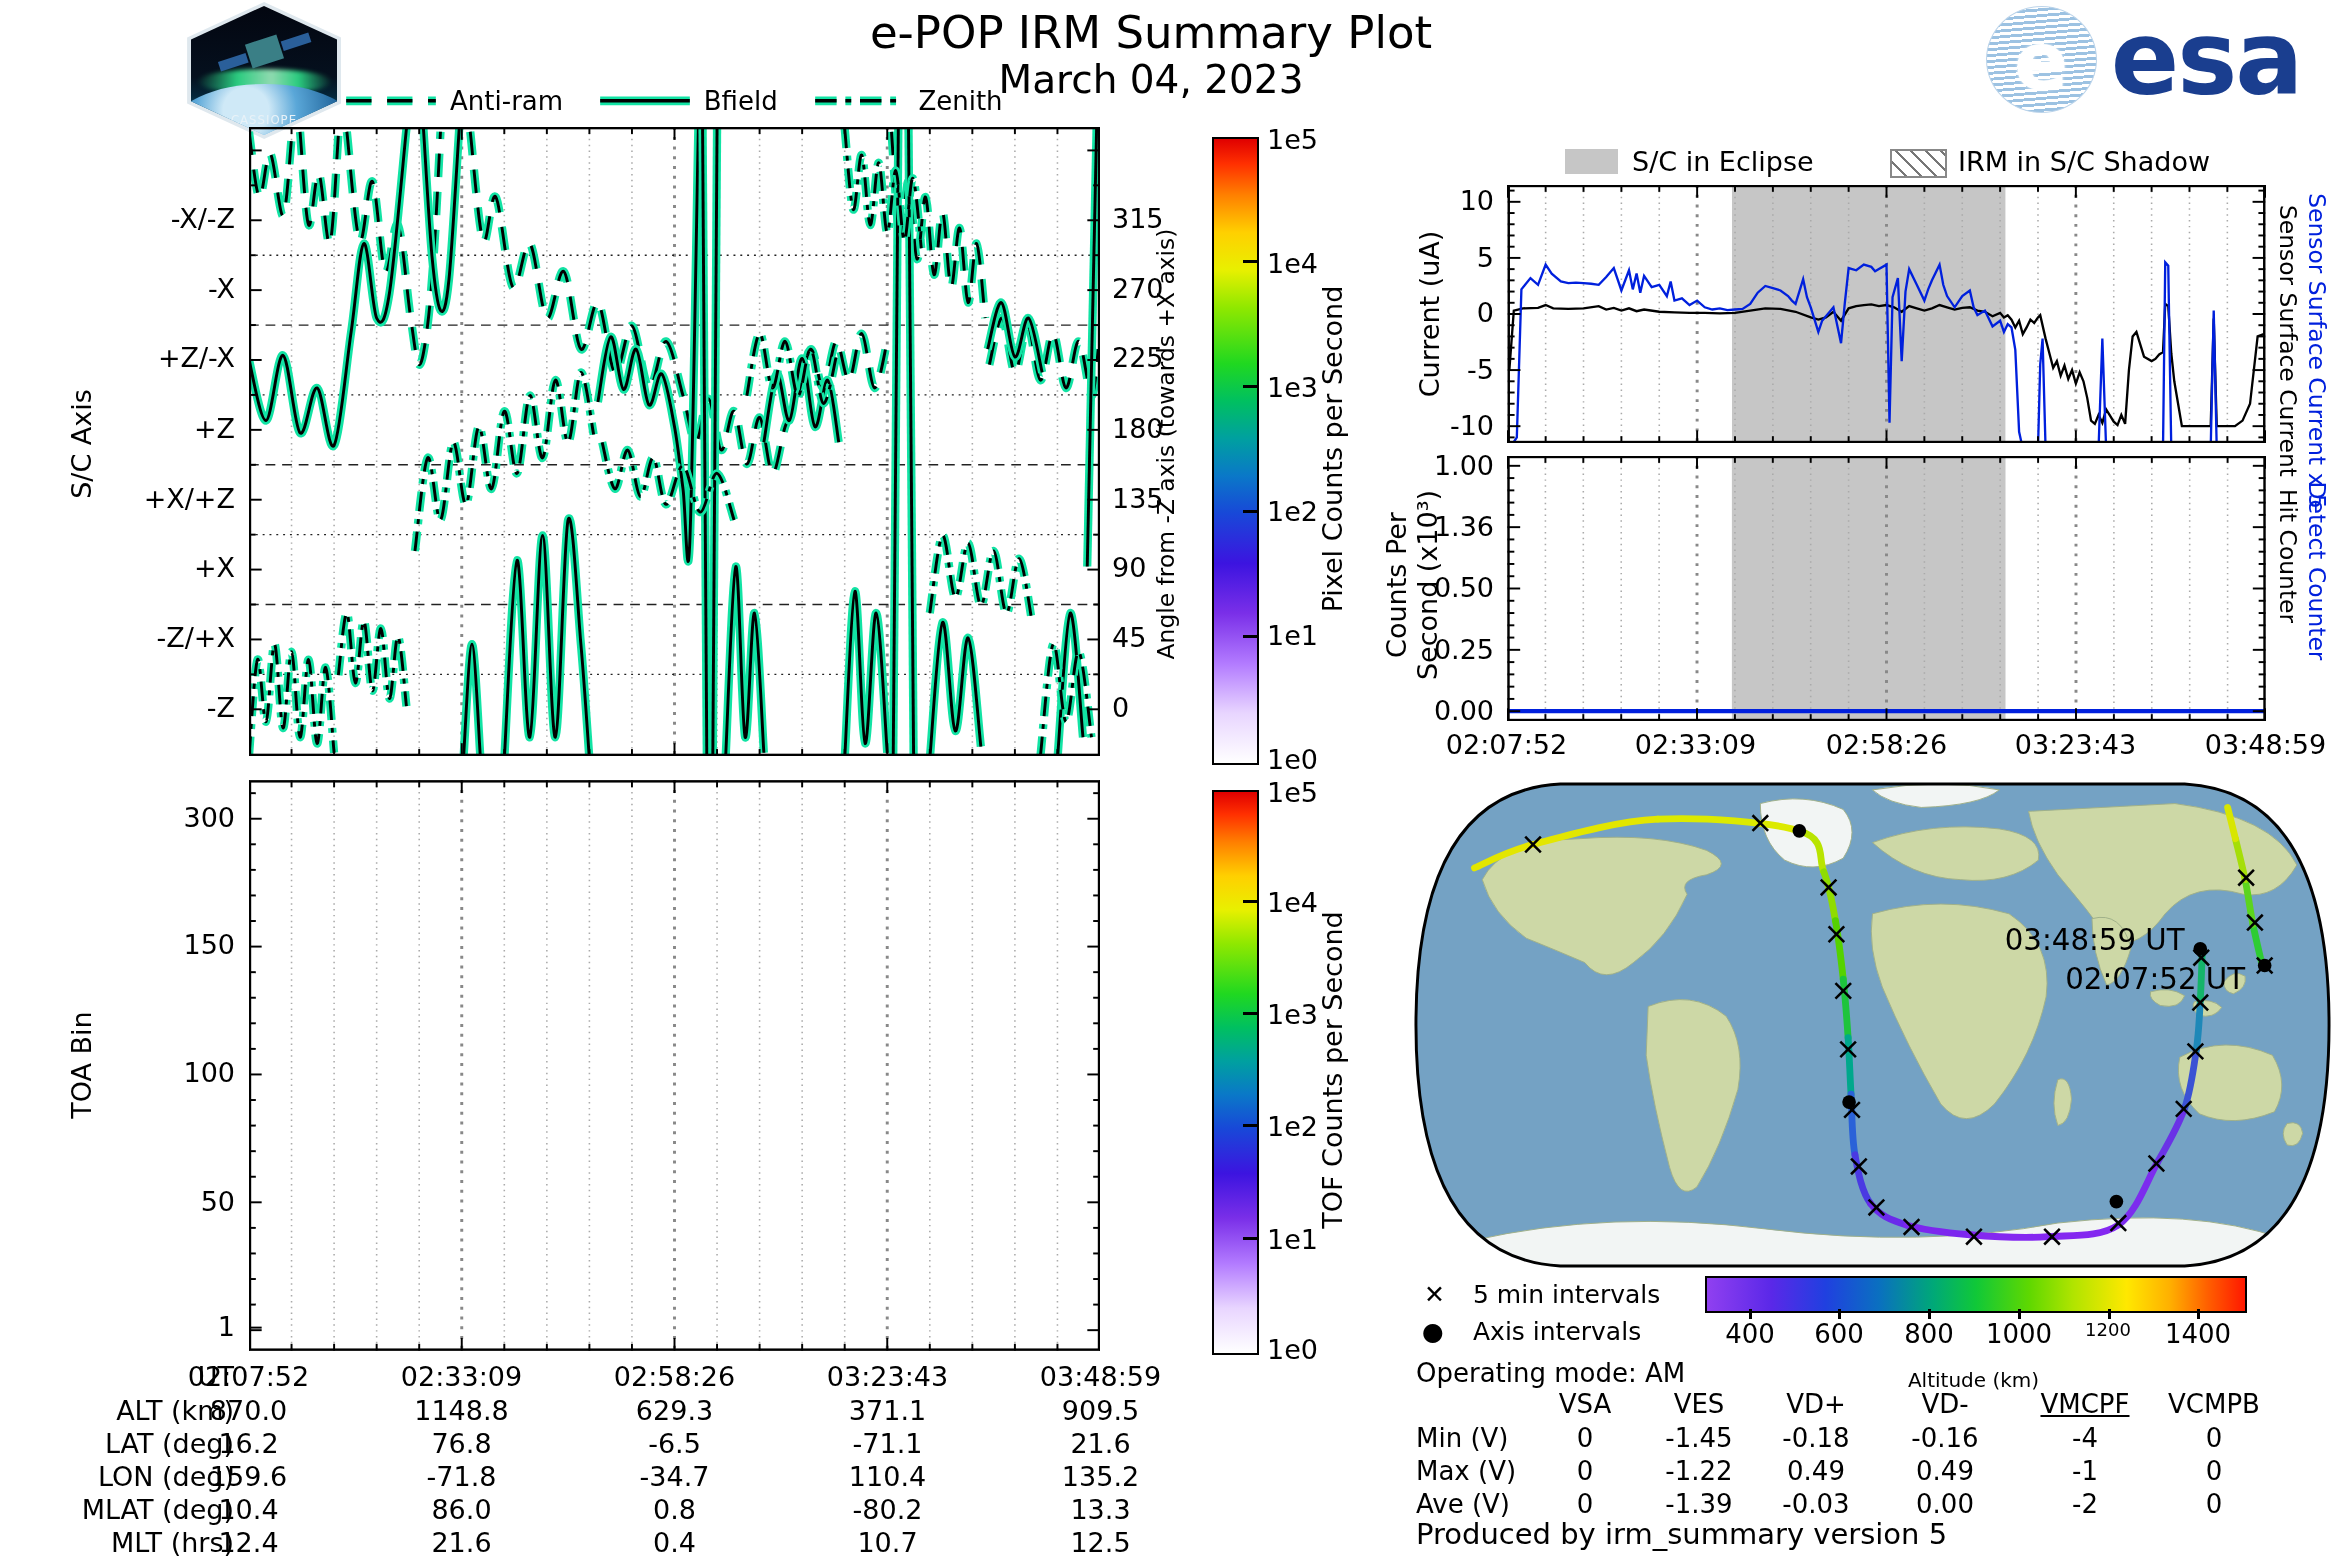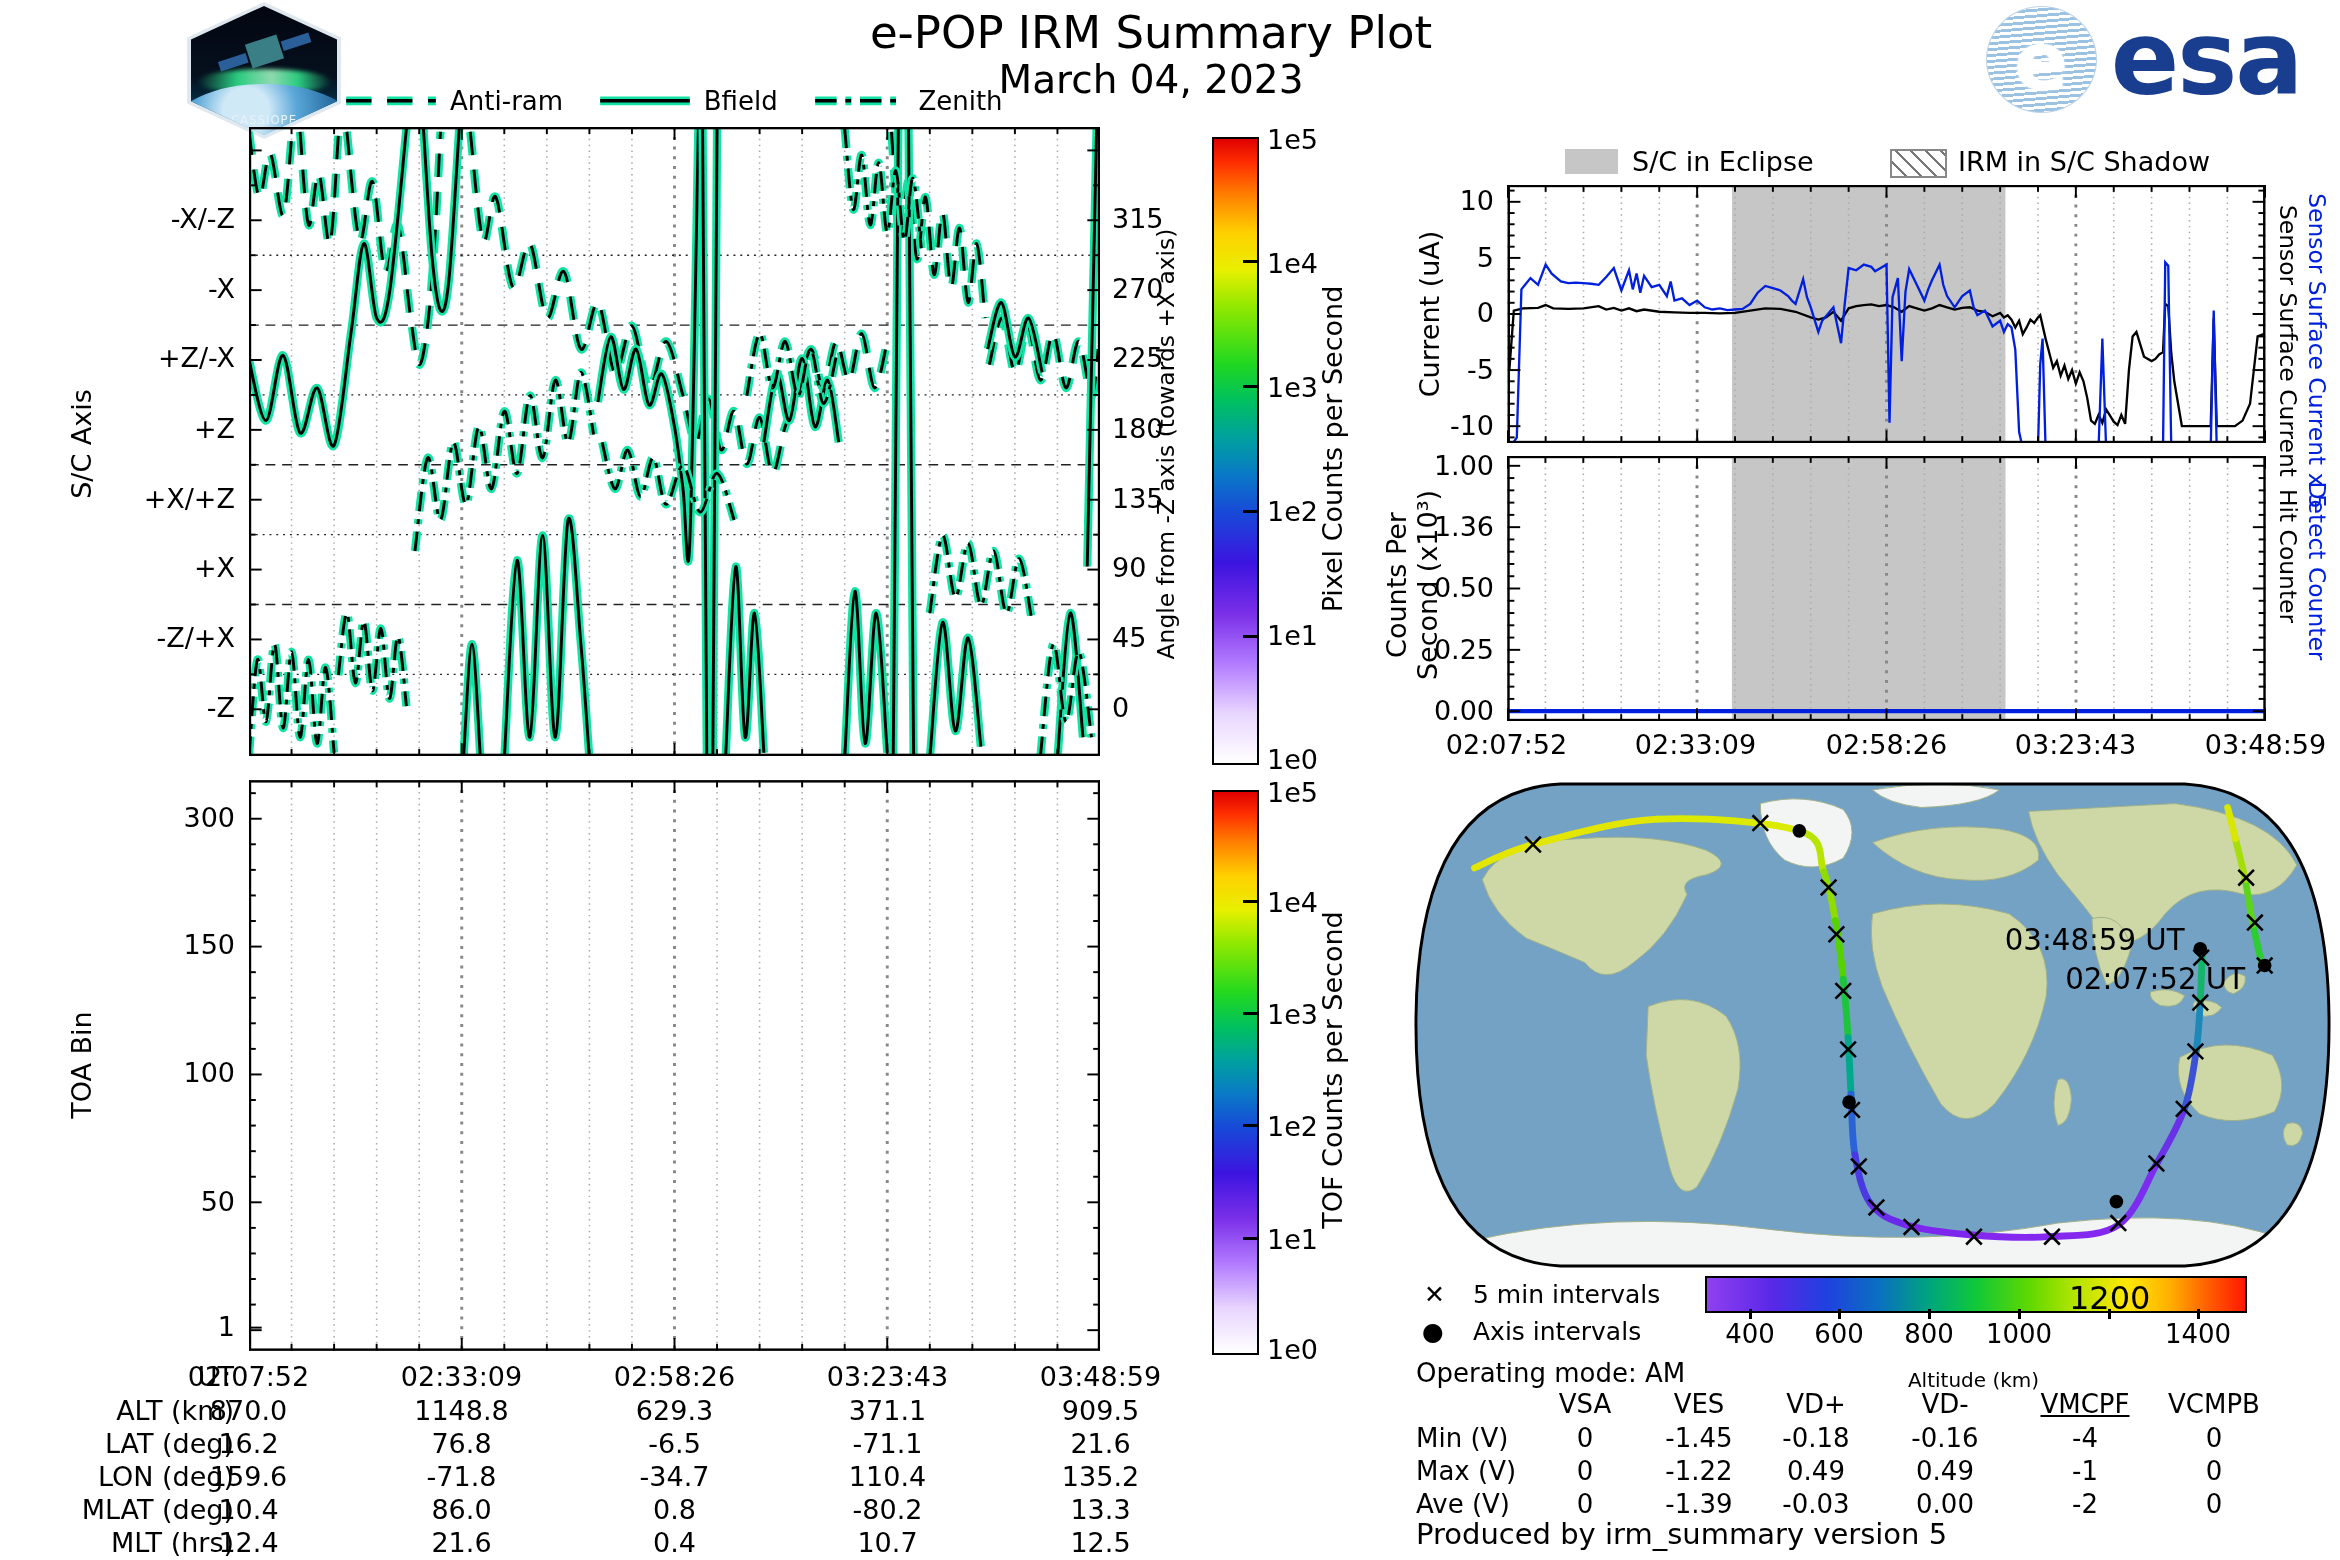--- a/index.html
+++ b/index.html
@@ -819,21 +819,21 @@
   <div class="cbmark" style="left:1749px;top:1309px;width:2.9px;height:9.8px;"></div>
   <div class="cbmark" style="left:1838px;top:1309px;width:2.9px;height:9.8px;"></div>
   <div class="cbmark" style="left:1928px;top:1309px;width:2.9px;height:9.8px;"></div>
   <div class="cbmark" style="left:2018px;top:1309px;width:2.9px;height:9.8px;"></div>
   <div class="cbmark" style="left:2108px;top:1309px;width:2.9px;height:9.8px;"></div>
   <div class="cbmark" style="left:2197px;top:1309px;width:2.9px;height:9.8px;"></div>
   <div class="abs tick ct" style="left:1711px;top:1319px;width:78px;font-size:26px;">400</div>
   <div class="abs tick ct" style="left:1800px;top:1319px;width:78px;font-size:26px;">600</div>
   <div class="abs tick ct" style="left:1890px;top:1319px;width:78px;font-size:26px;">800</div>
   <div class="abs tick ct" style="left:1980px;top:1319px;width:78px;font-size:26px;">1000</div>
-  <div class="abs tick ct" style="left:2069px;top:1279px;width:78px;font-size:32px;">1200</div>
+  <div class="abs tick ct" style="left:2069px;top:1319px;width:78px;font-size:18px;">1200</div>
   <div class="abs tick ct" style="left:2159px;top:1319px;width:78px;font-size:26px;">1400</div>
   <div class="abs ct" style="left:1837px;top:1352px;width:273px;font-size:20px;margin-top:16px;">Altitude (km)</div>
 
   <div>
     <div class="vt-cell" style="left:1512px;top:1389px;">VSA</div>
     <div class="vt-cell" style="left:1626px;top:1389px;">VES</div>
     <div class="vt-cell" style="left:1743px;top:1389px;">VD+</div>
     <div class="vt-cell" style="left:1872px;top:1389px;">VD-</div>
     <div class="vt-cell" style="left:2012px;top:1389px;text-decoration:underline;">VMCPF</div>
     <div class="vt-cell" style="left:2141px;top:1389px;">VCMPB</div>

